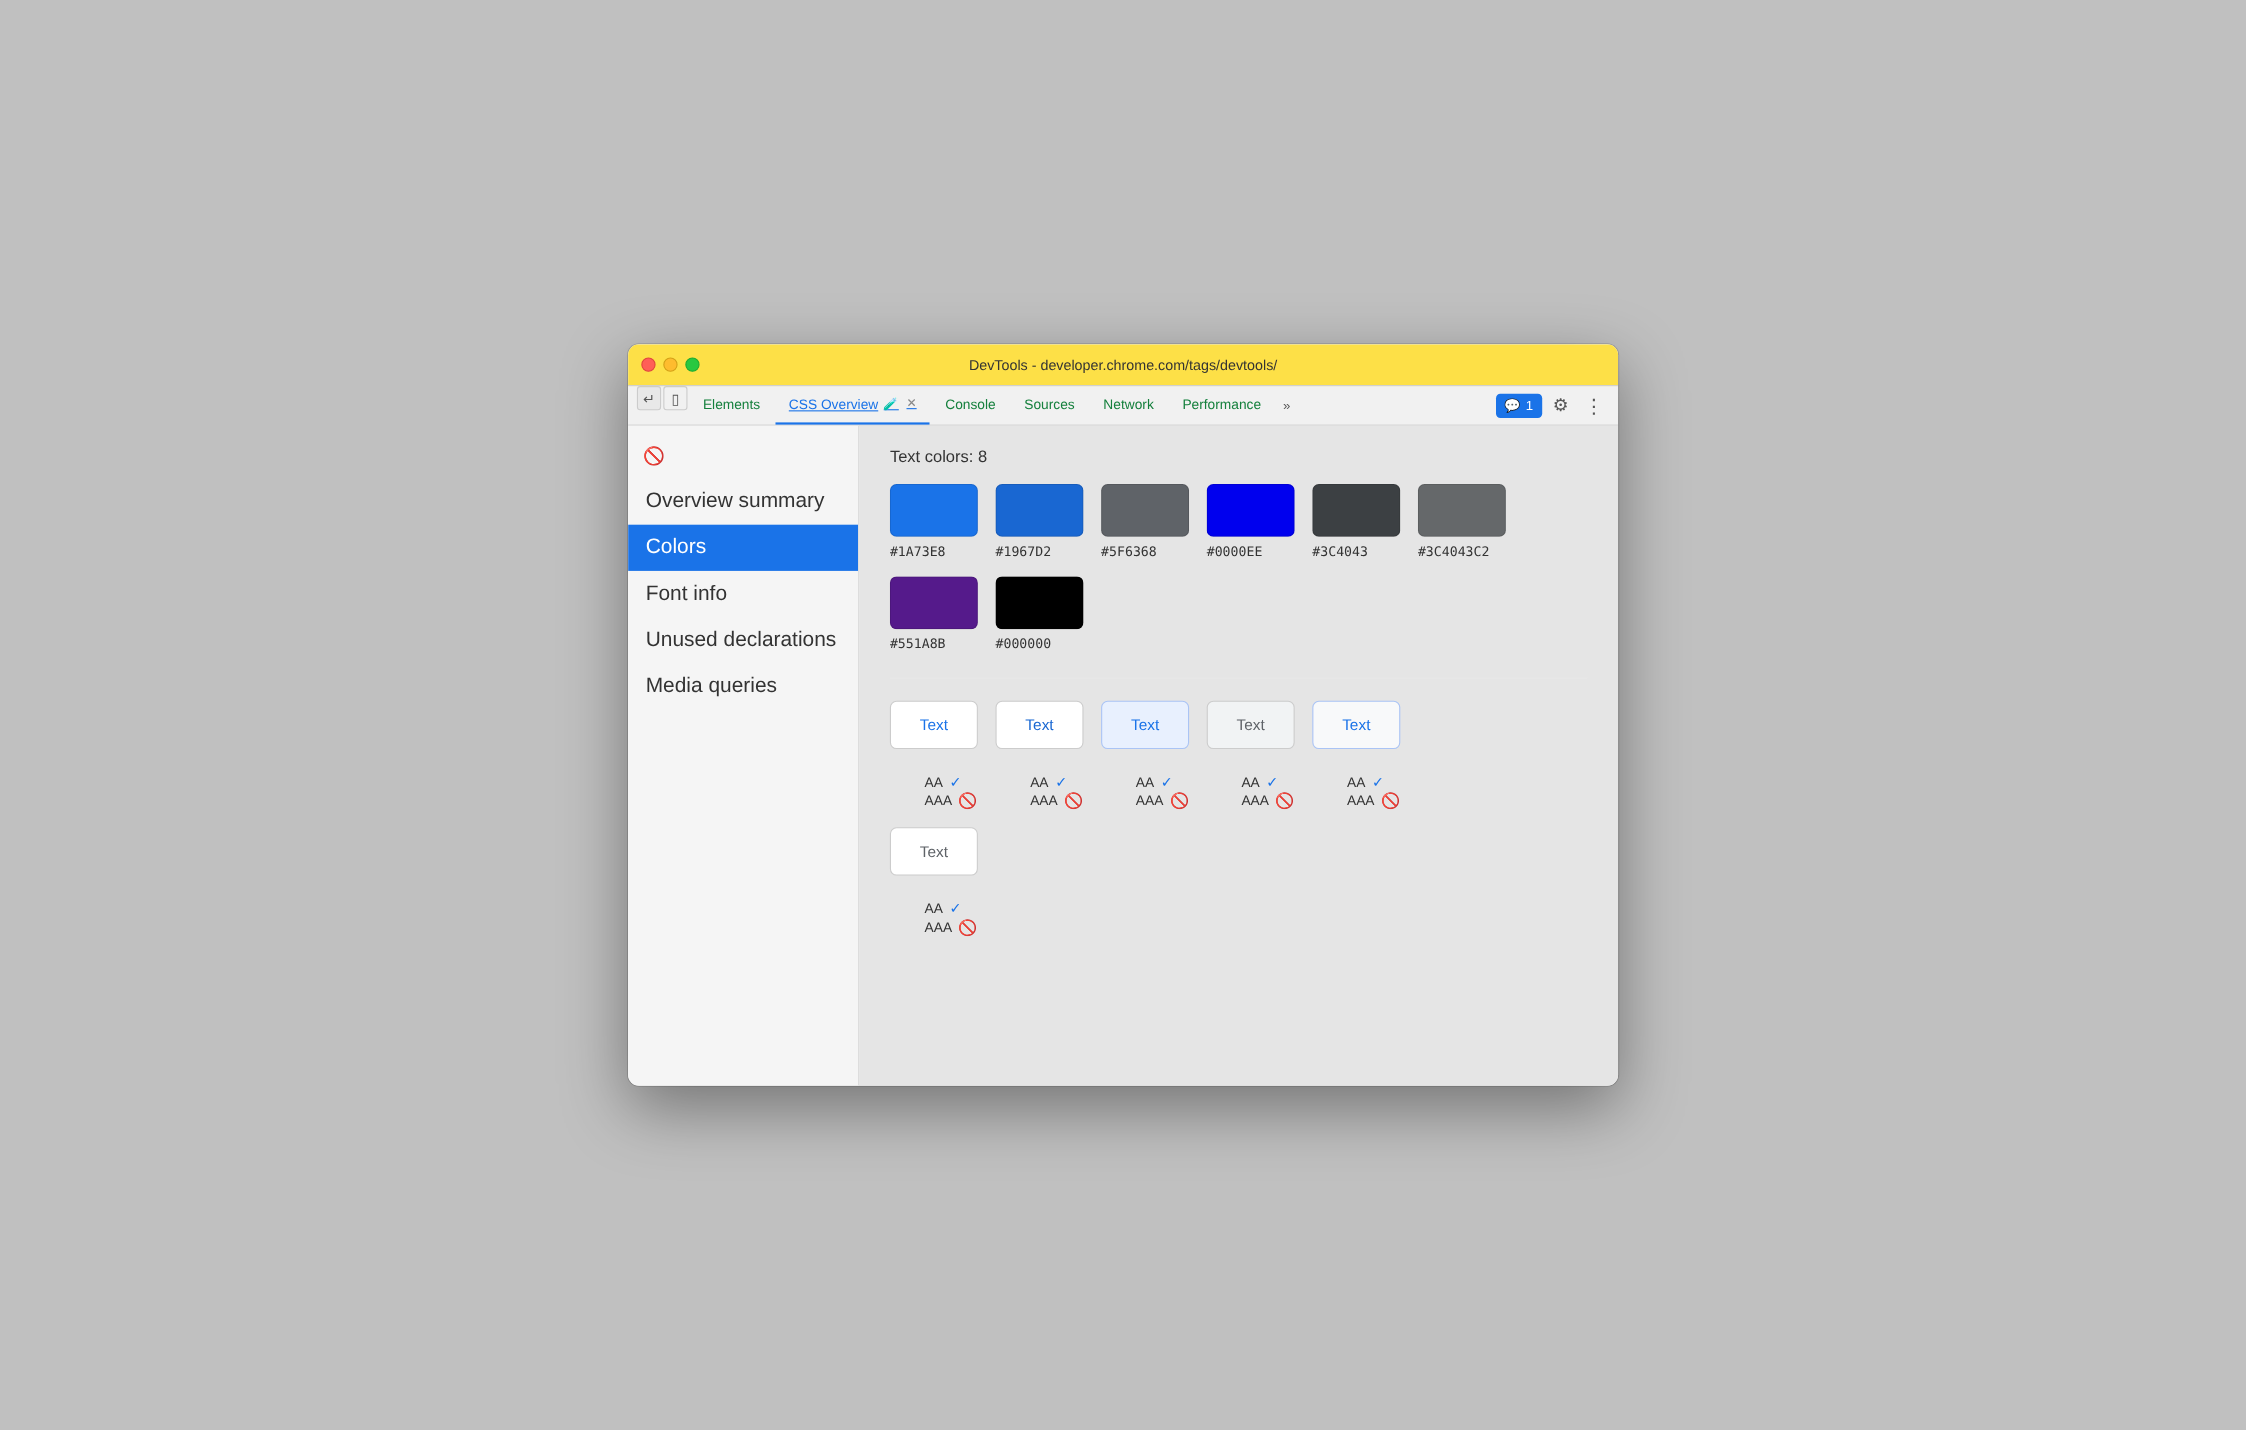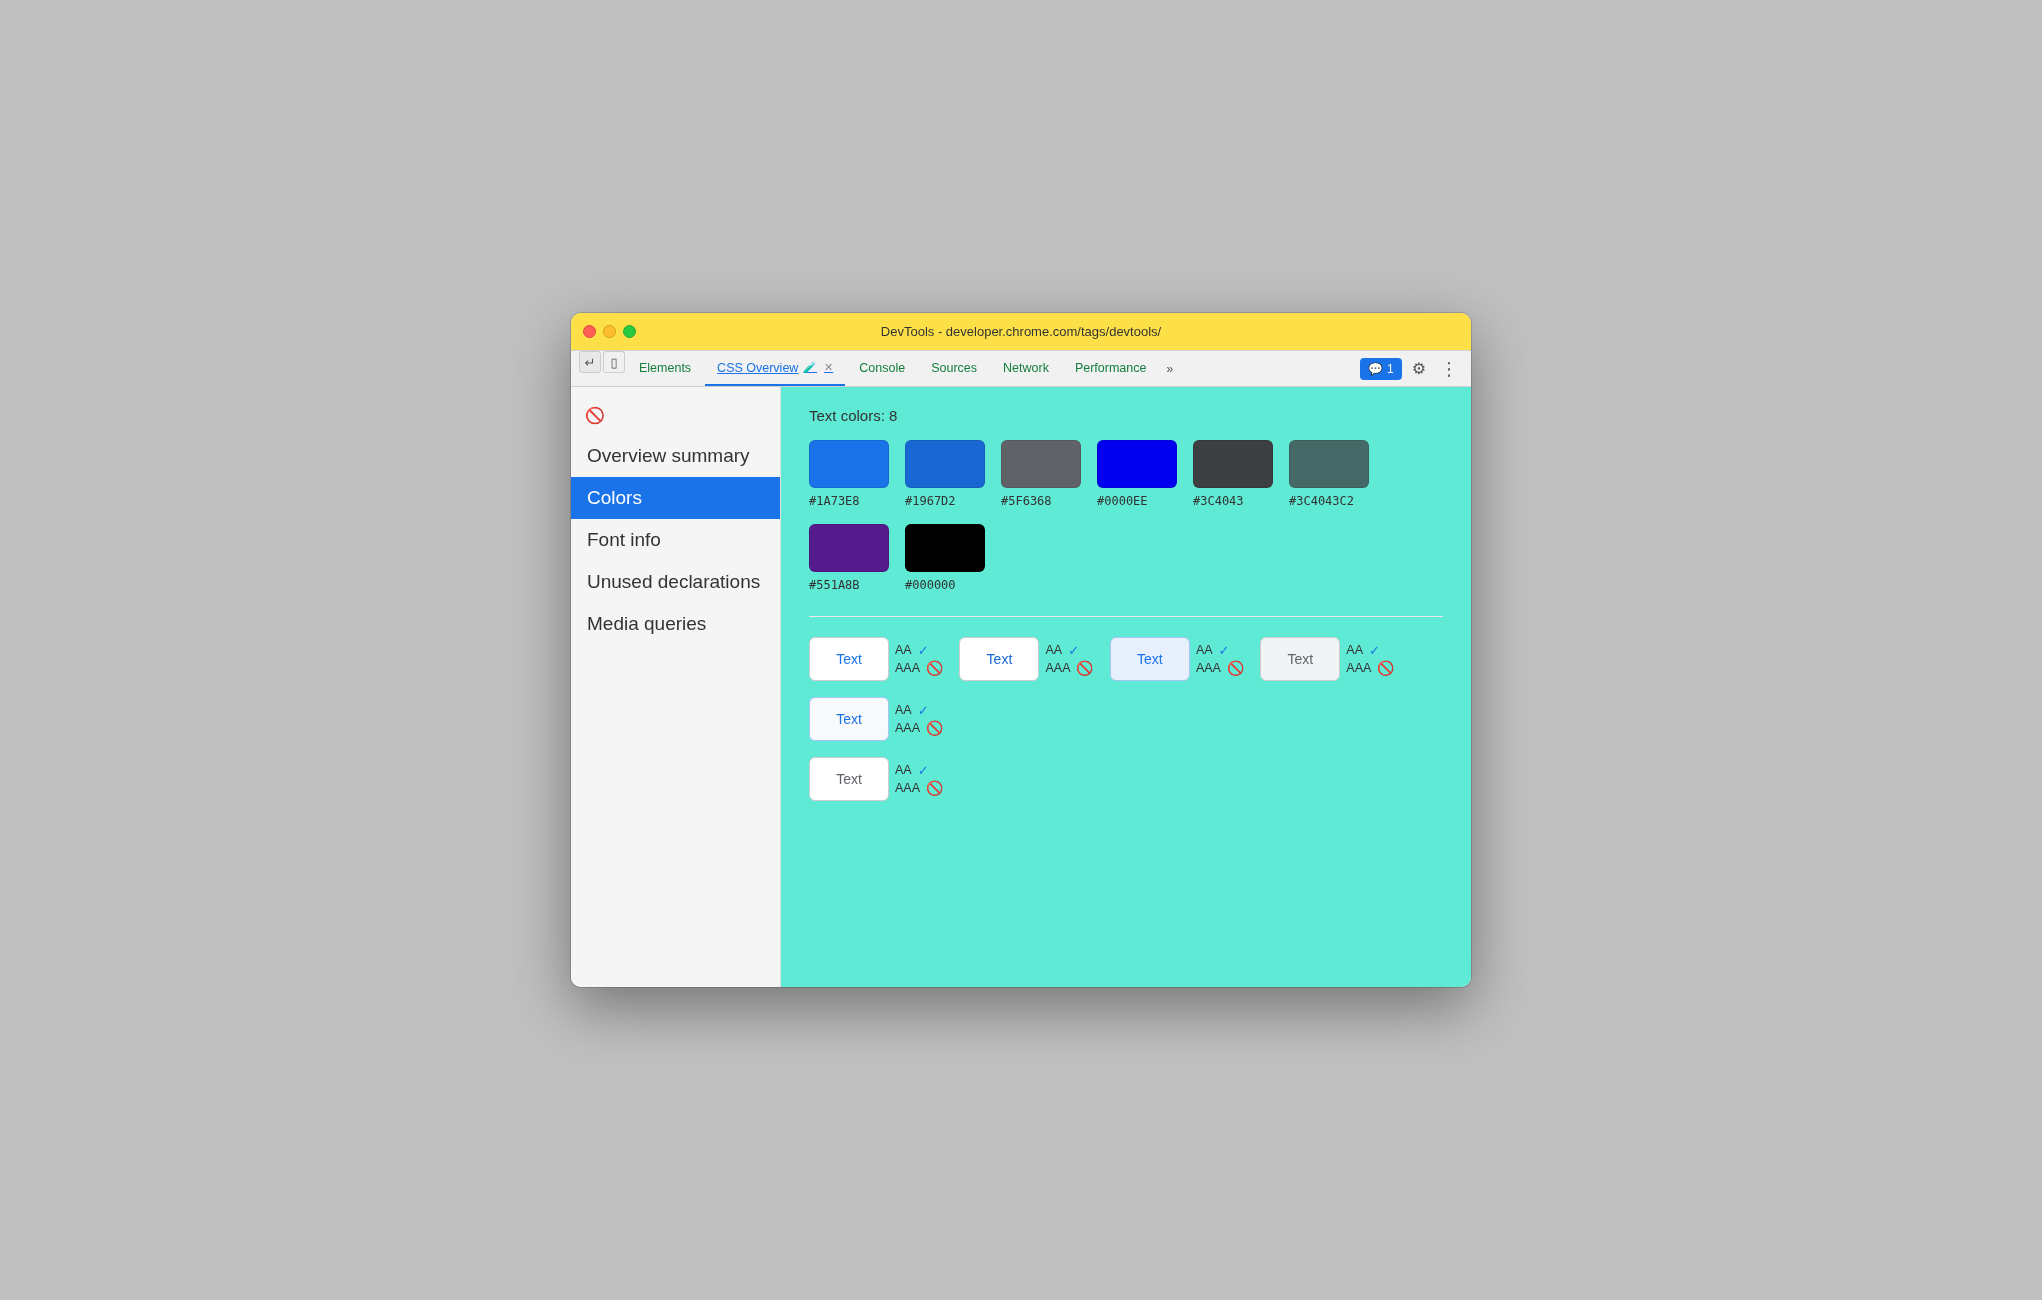--- a/index.html
+++ b/index.html
@@ -198,21 +198,21 @@
     .sidebar-item.active {
       background: #1a73e8;
       color: white;
     }
 
     
     .main-panel {
       flex: 1;
       overflow-y: auto;
       padding: 20px 28px;
-      background: #5eead4;
+      background: #e5e5e5;
     }
 
     
     .main-panel::-webkit-scrollbar { width: 8px; }
     .main-panel::-webkit-scrollbar-track { background: #f1f1f1; }
     .main-panel::-webkit-scrollbar-thumb { background: #ccc; border-radius: 4px; }
 
     
     .section-header {
       font-size: 15px;
@@ -259,22 +259,23 @@
     
     .contrast-grid {
       display: flex;
       flex-wrap: wrap;
       gap: 16px;
       margin-bottom: 16px;
     }
 
     .contrast-item {
       display: flex;
-      align-items: center;
-      gap: 6px;
+      flex-direction: column;
+      align-items: flex-end;
+      gap: 22px;
     }
 
     .contrast-box {
       width: 80px;
       height: 44px;
       border-radius: 6px;
       border: 1px solid #ccc;
       display: flex;
       align-items: center;
       justify-content: center;

